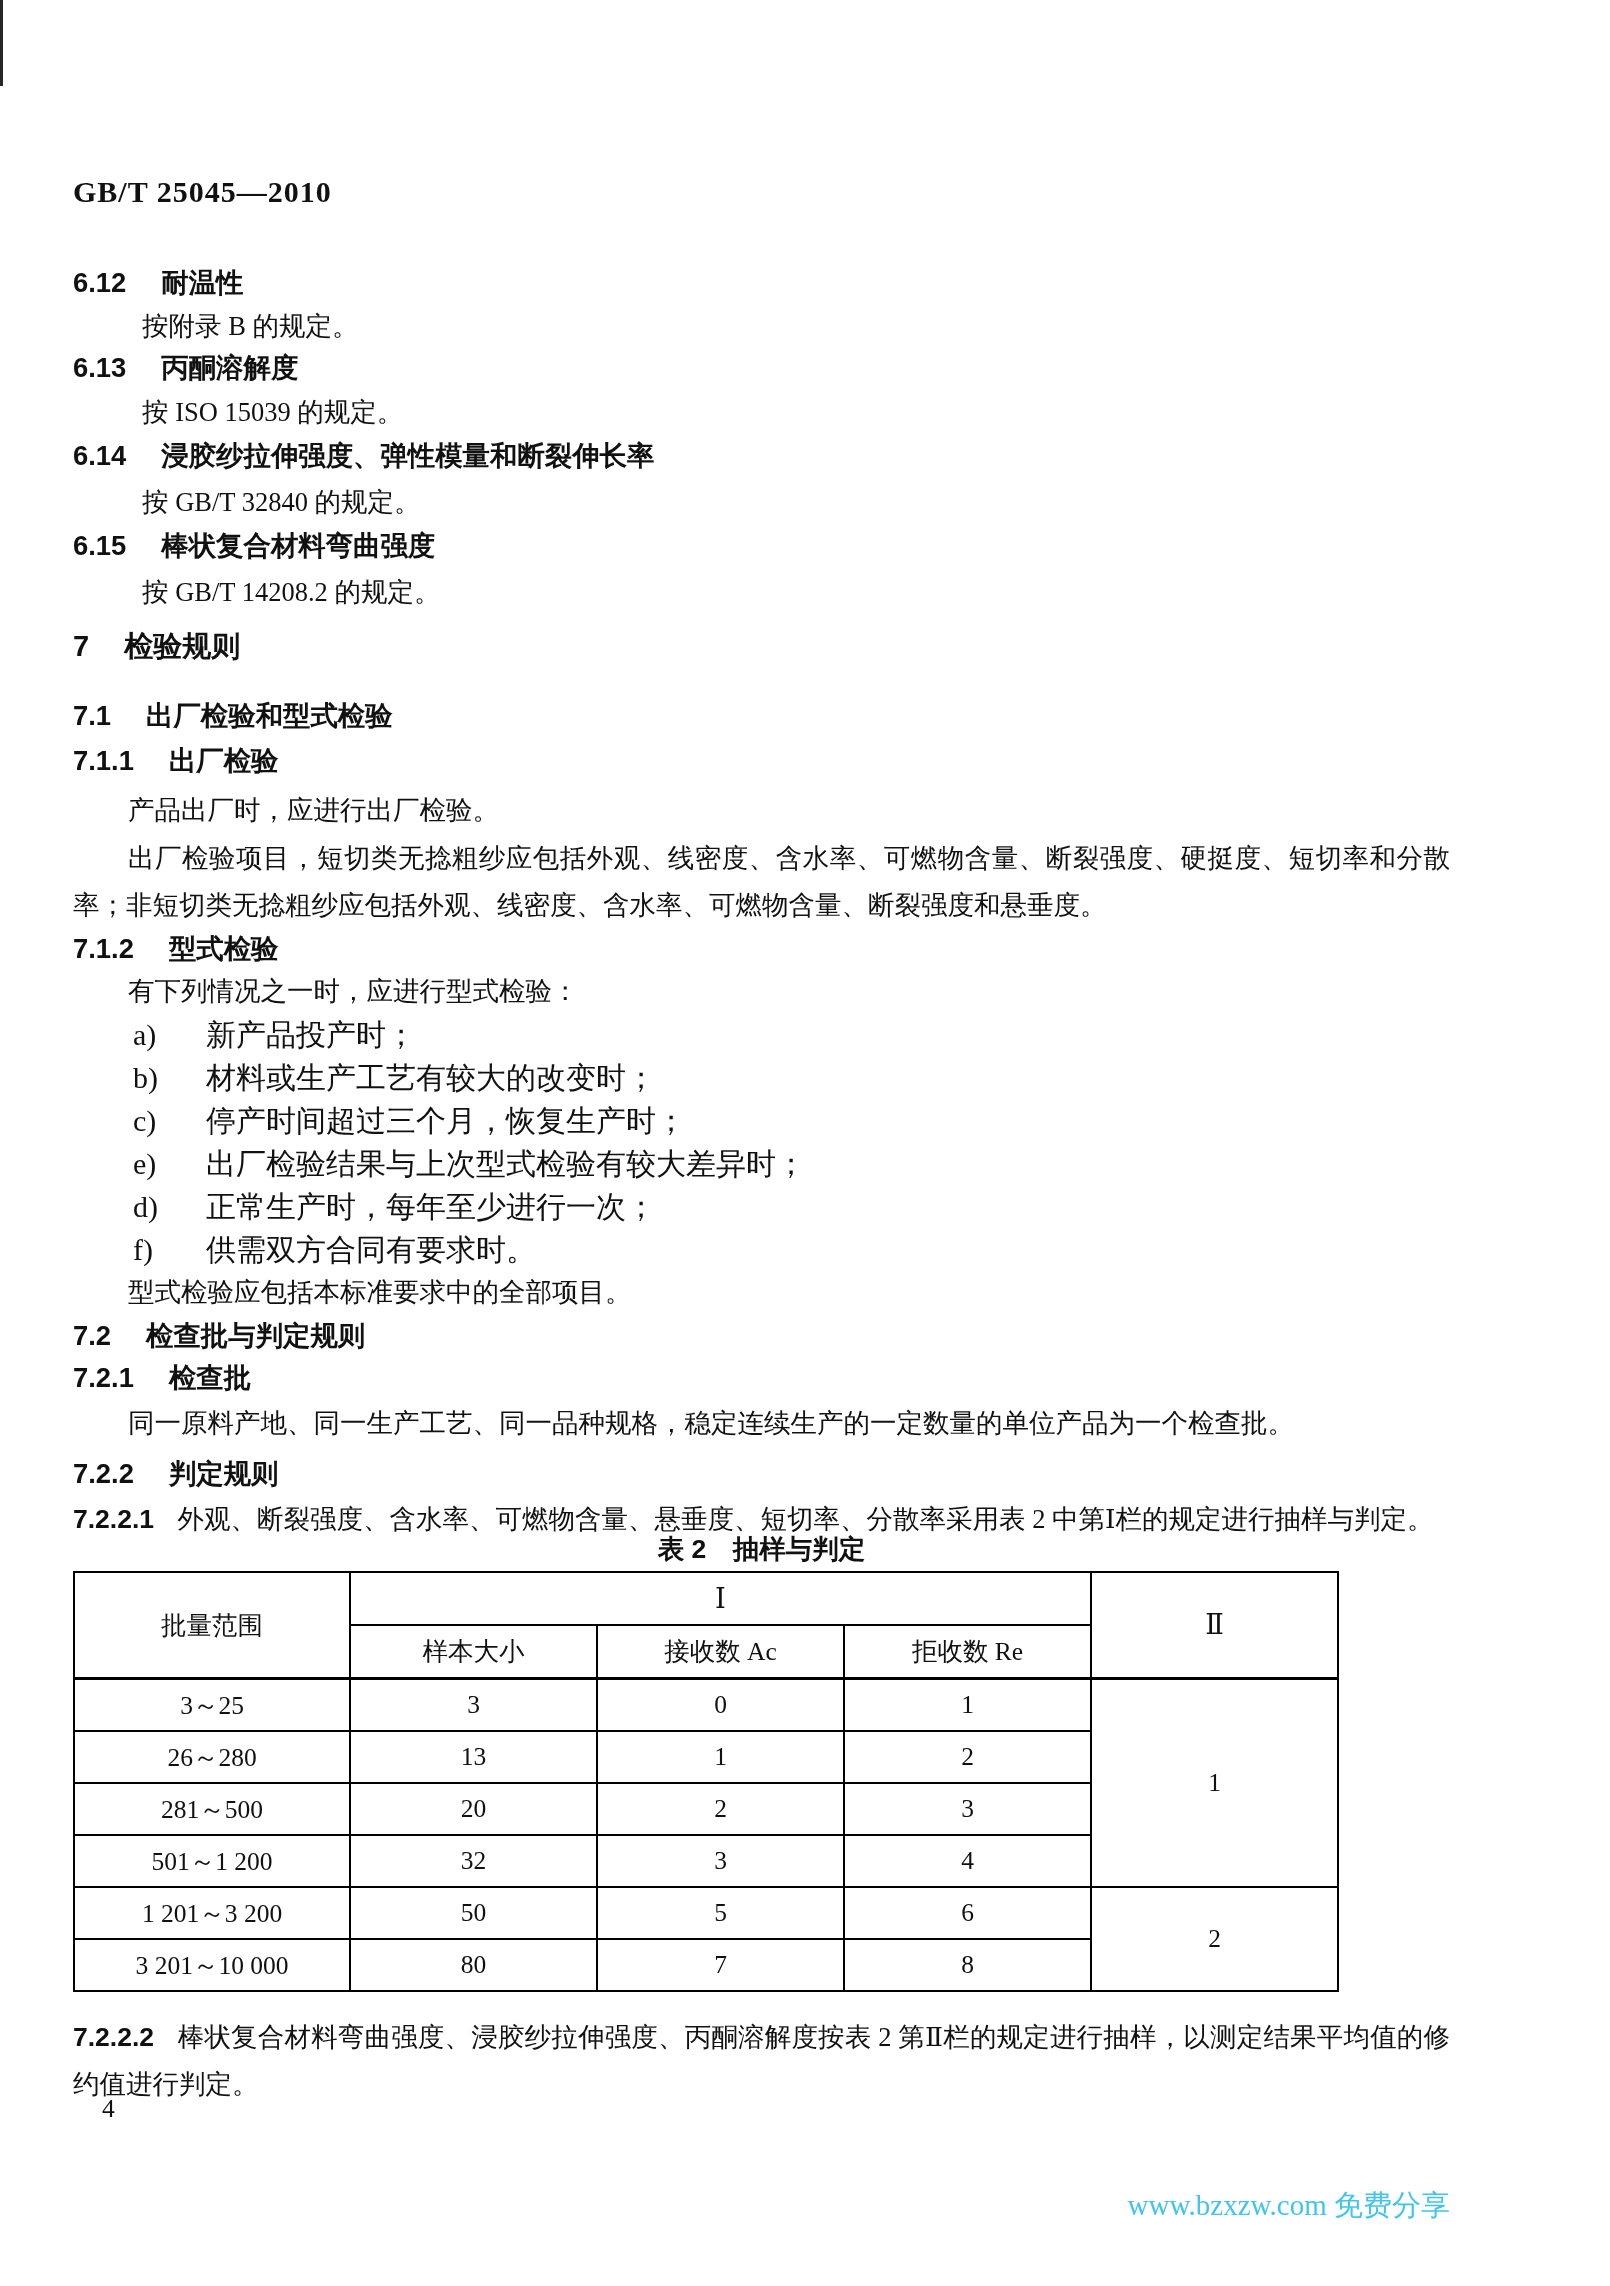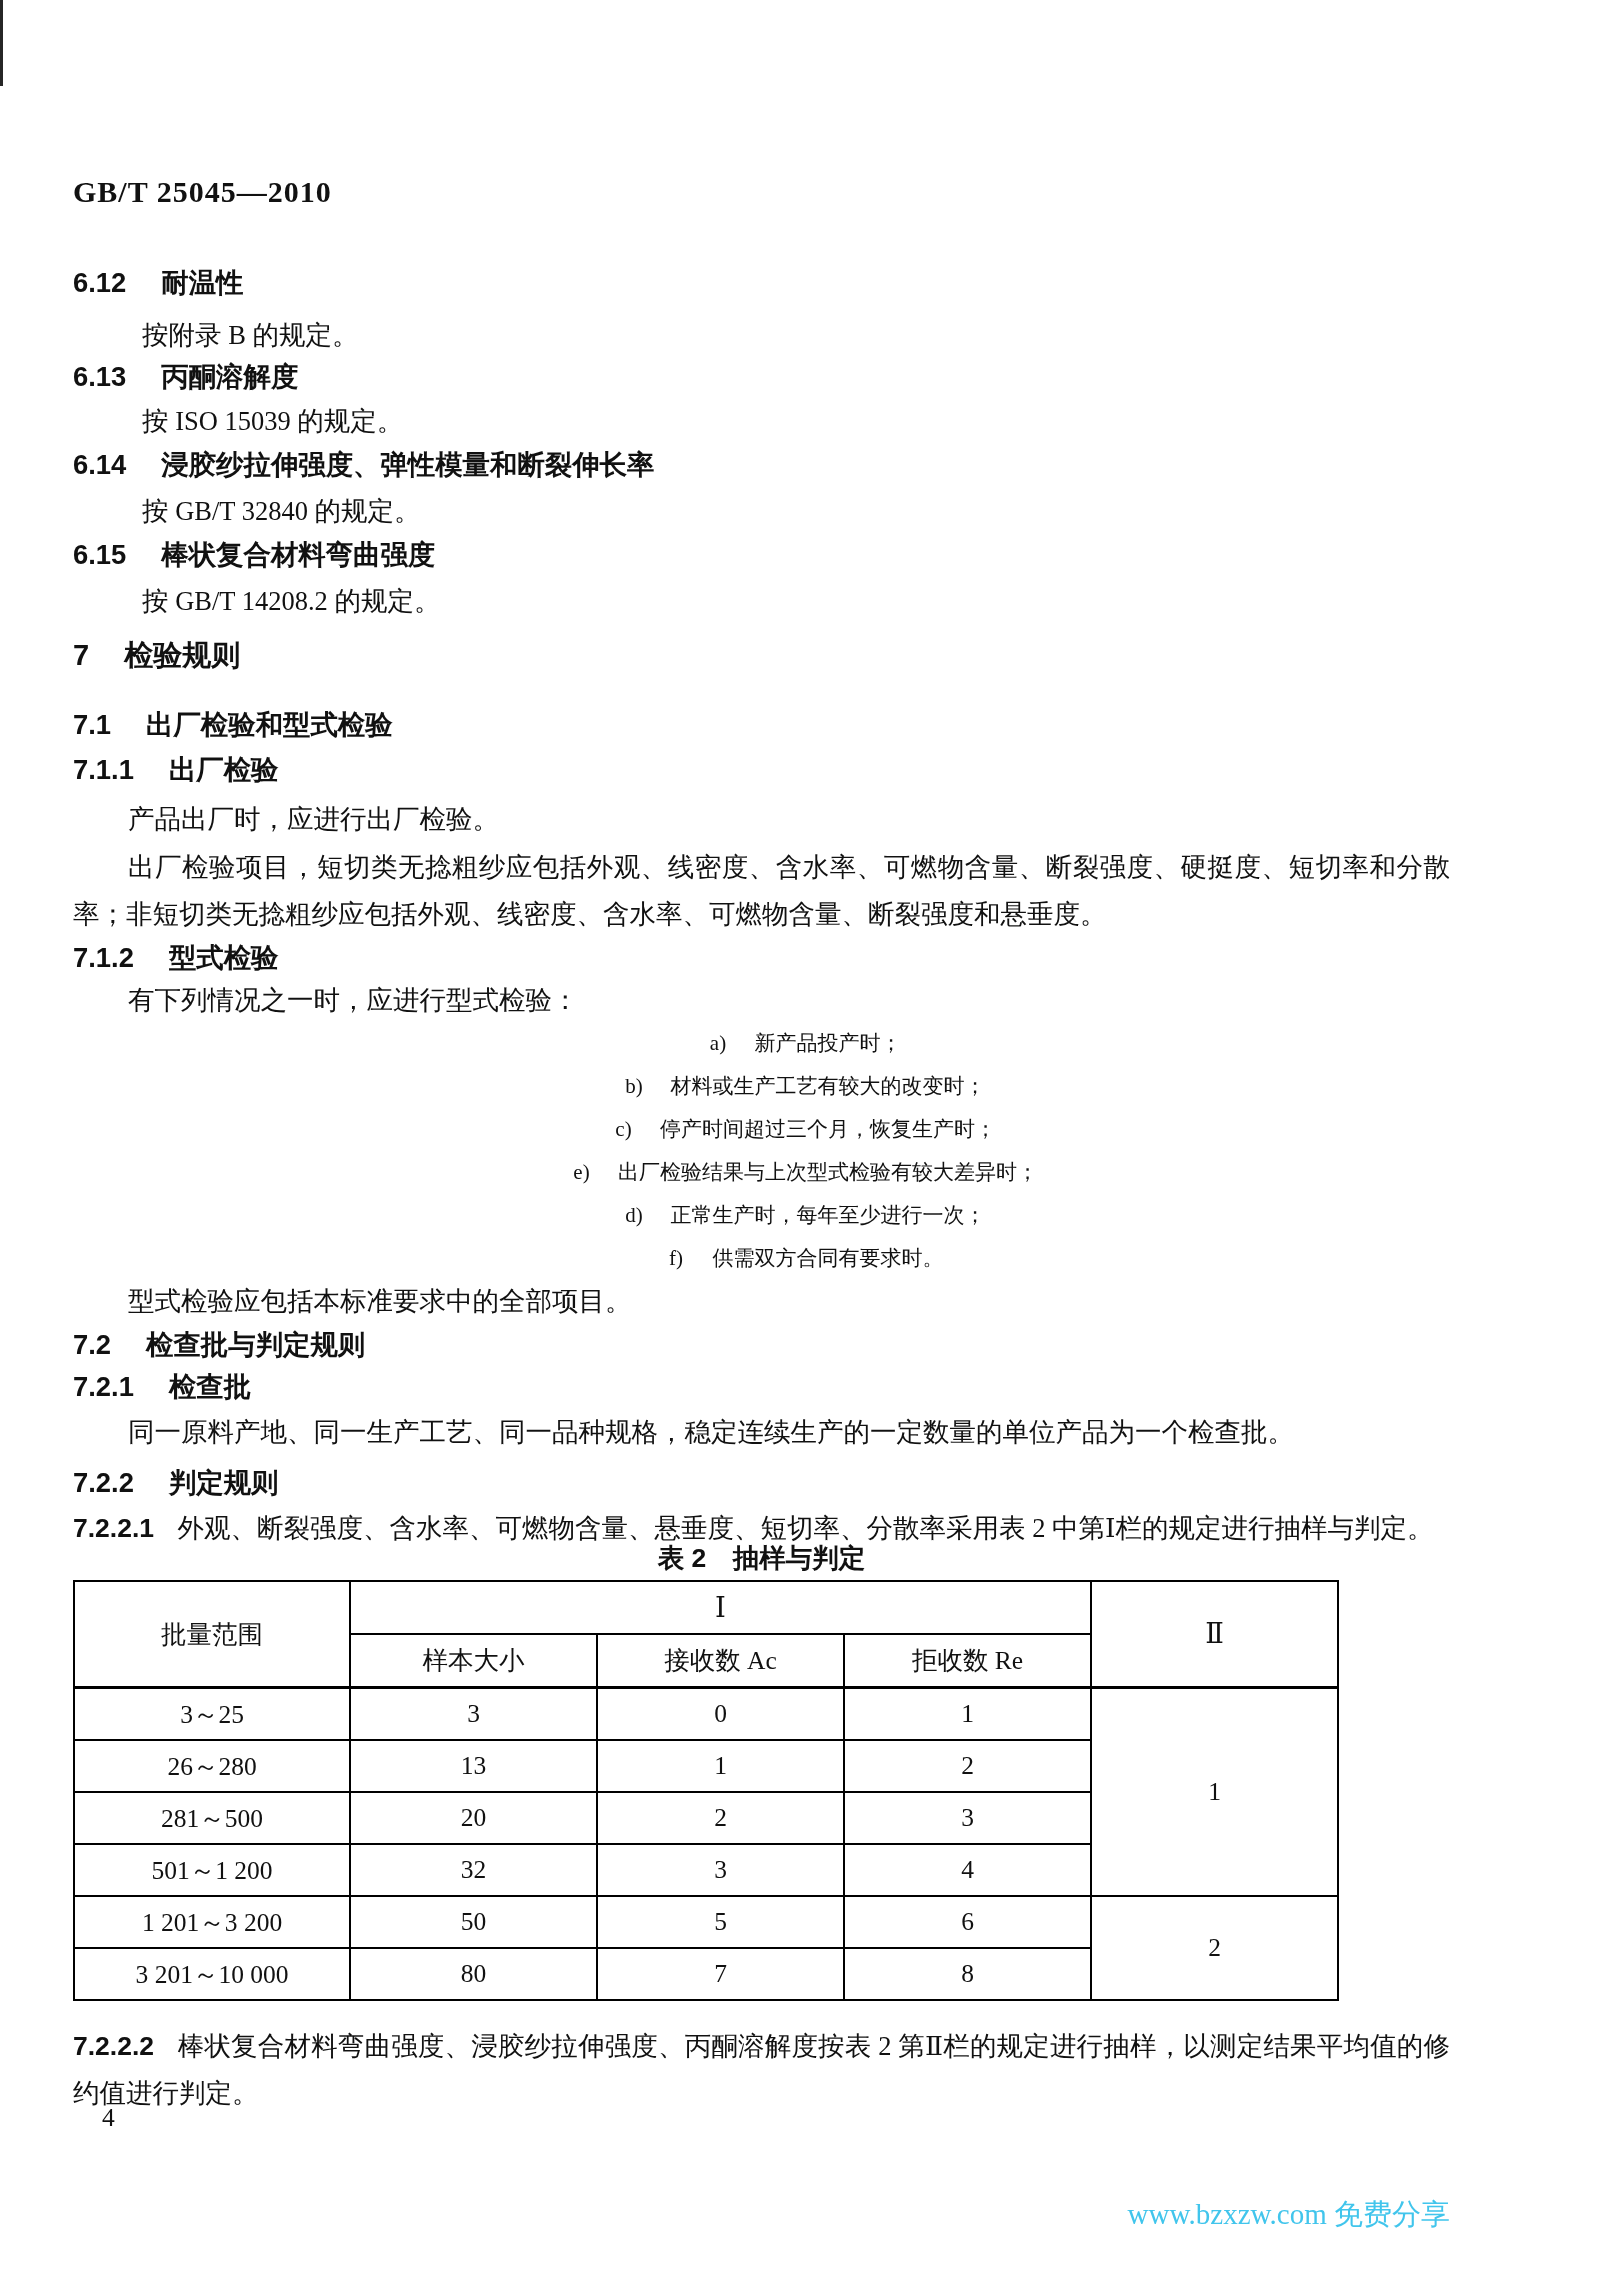--- a/index.html
+++ b/index.html
@@ -24,21 +24,21 @@
   .h-chap{
     font-family:"Liberation Sans","DejaVu Sans",sans-serif;
     font-weight:bold;font-size:29px;line-height:43px;
   }
   .h-sec .num,.h-chap .num{margin-right:35px;}
   .p-ref{font-size:26.5px;line-height:43px;padding-left:69px;margin:0;}
   .p-body{font-size:26.5px;line-height:45px;margin:0;}
   .p-just{text-align:justify;text-indent:55px;}
   .p-num{margin-right:23.5px;}
   .cond-list{margin:0;padding:0;list-style:none;}
-  .cond-list li{font-size:21px;line-height:43px;padding-left:60px;text-align:center;}
+  .cond-list li{font-size:30px;line-height:43px;padding-left:60px;}
   .cond-list .lbl{display:inline-block;width:73px;}
 
   .tbl-caption{
     font-family:"Liberation Sans","DejaVu Sans",sans-serif;
     font-weight:bold;font-size:26.5px;line-height:39px;
     text-align:center;margin-top:-11.8px;
   }
   table.t2{
     border-collapse:collapse;table-layout:fixed;
     width:1264px;margin-top:0;
@@ -69,21 +69,21 @@
 
 <div class="page">
   <div class="scan-mark"></div>
   <div class="content">
 
     <div class="doc-header">GB/T 25045—2010</div>
 
     <div class="h-sec" style="margin-top:53px">
       <span class="num">6.12</span><span>耐温性</span>
     </div>
-    <p class="p-ref" style="margin-top:12px">按附录 B 的规定。</p>
+    <p class="p-ref" style="margin-top:3px">按附录 B 的规定。</p>
 
     <div class="h-sec" style="margin-top:0">
       <span class="num">6.13</span><span>丙酮溶解度</span>
     </div>
     <p class="p-ref" style="margin-top:3.9px">按 ISO 15039 的规定。</p>
 
     <div class="h-sec" style="margin-top:2px">
       <span class="num">6.14</span><span>浸胶纱拉伸强度、弹性模量和断裂伸长率</span>
     </div>
     <p class="p-ref" style="margin-top:5.9px">按 GB/T 32840 的规定。</p>

